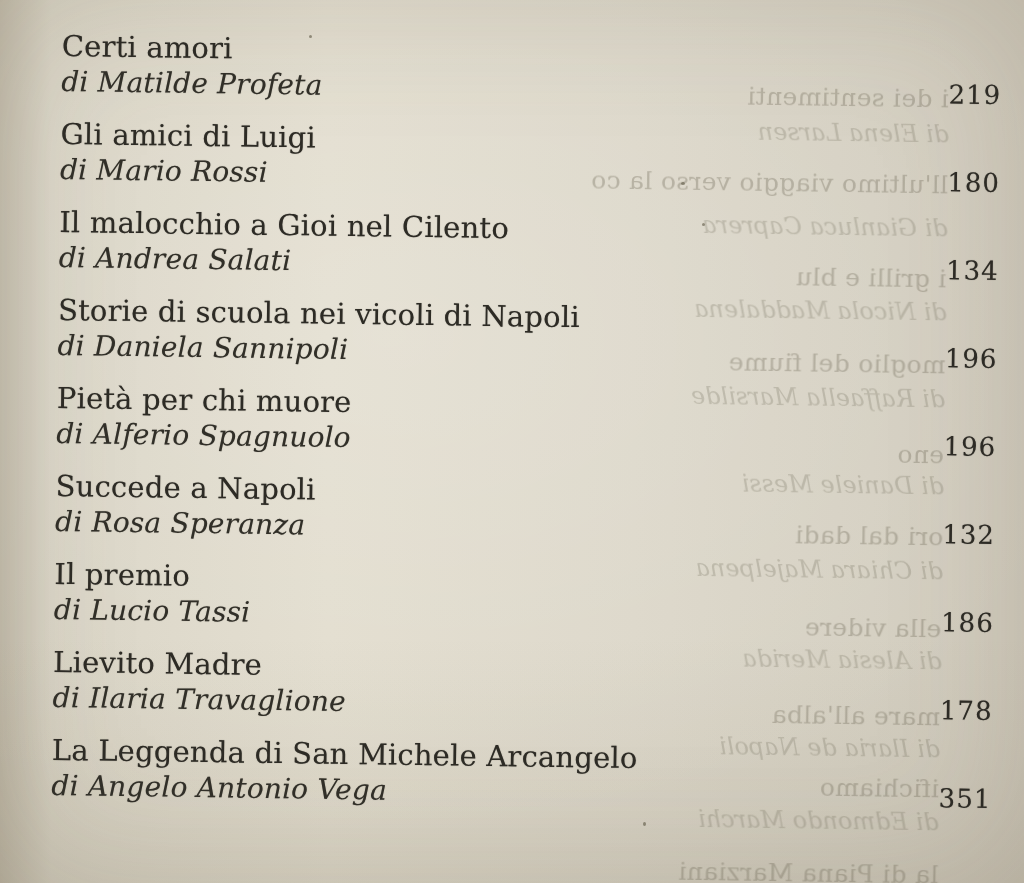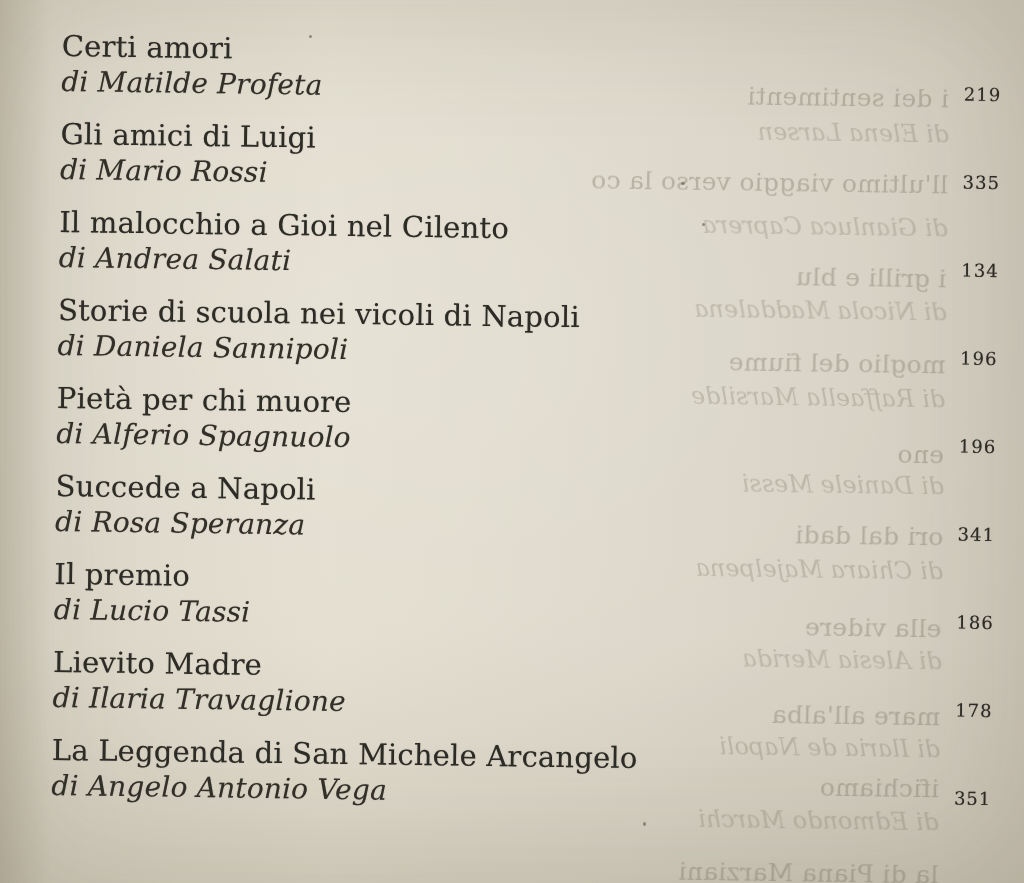--- a/index.html
+++ b/index.html
@@ -44,21 +44,21 @@
   }
   .author {
     font-size: 28px;
     font-style: italic;
     line-height: 34px;
     color: #312f28;
     letter-spacing: 0.2px;
     text-shadow: 0 0 1px rgba(49,47,40,0.4);
   }
   .pagenum {
-    font-size: 18px;
+    font-size: 26px;
     line-height: 34px;
     color: #2d2b25;
     letter-spacing: 1px;
     text-shadow: 0 0 1px rgba(45,43,37,0.45);
   }
   .ghost {
     position: absolute;
     left: 0; top: 0; width: 1024px; height: 883px;
     pointer-events: none;
   }
@@ -122,21 +122,21 @@
       <div class="author">di Matilde Profeta</div>
     </div>
     <div class="pagenum">219</div>
   </div>
 
   <div class="entry">
     <div class="entry-text">
       <div class="title">Gli amici di Luigi</div>
       <div class="author">di Mario Rossi</div>
     </div>
-    <div class="pagenum">335</div>
+    <div class="pagenum">180</div>
   </div>
 
   <div class="entry">
     <div class="entry-text">
       <div class="title">Il malocchio a Gioi nel Cilento</div>
       <div class="author">di Andrea Salati</div>
     </div>
     <div class="pagenum">134</div>
   </div>
 
@@ -154,21 +154,21 @@
       <div class="author">di Alferio Spagnuolo</div>
     </div>
     <div class="pagenum">196</div>
   </div>
 
   <div class="entry">
     <div class="entry-text">
       <div class="title">Succede a Napoli</div>
       <div class="author">di Rosa Speranza</div>
     </div>
-    <div class="pagenum">341</div>
+    <div class="pagenum">132</div>
   </div>
 
   <div class="entry">
     <div class="entry-text">
       <div class="title">Il premio</div>
       <div class="author">di Lucio Tassi</div>
     </div>
     <div class="pagenum">186</div>
   </div>
 

